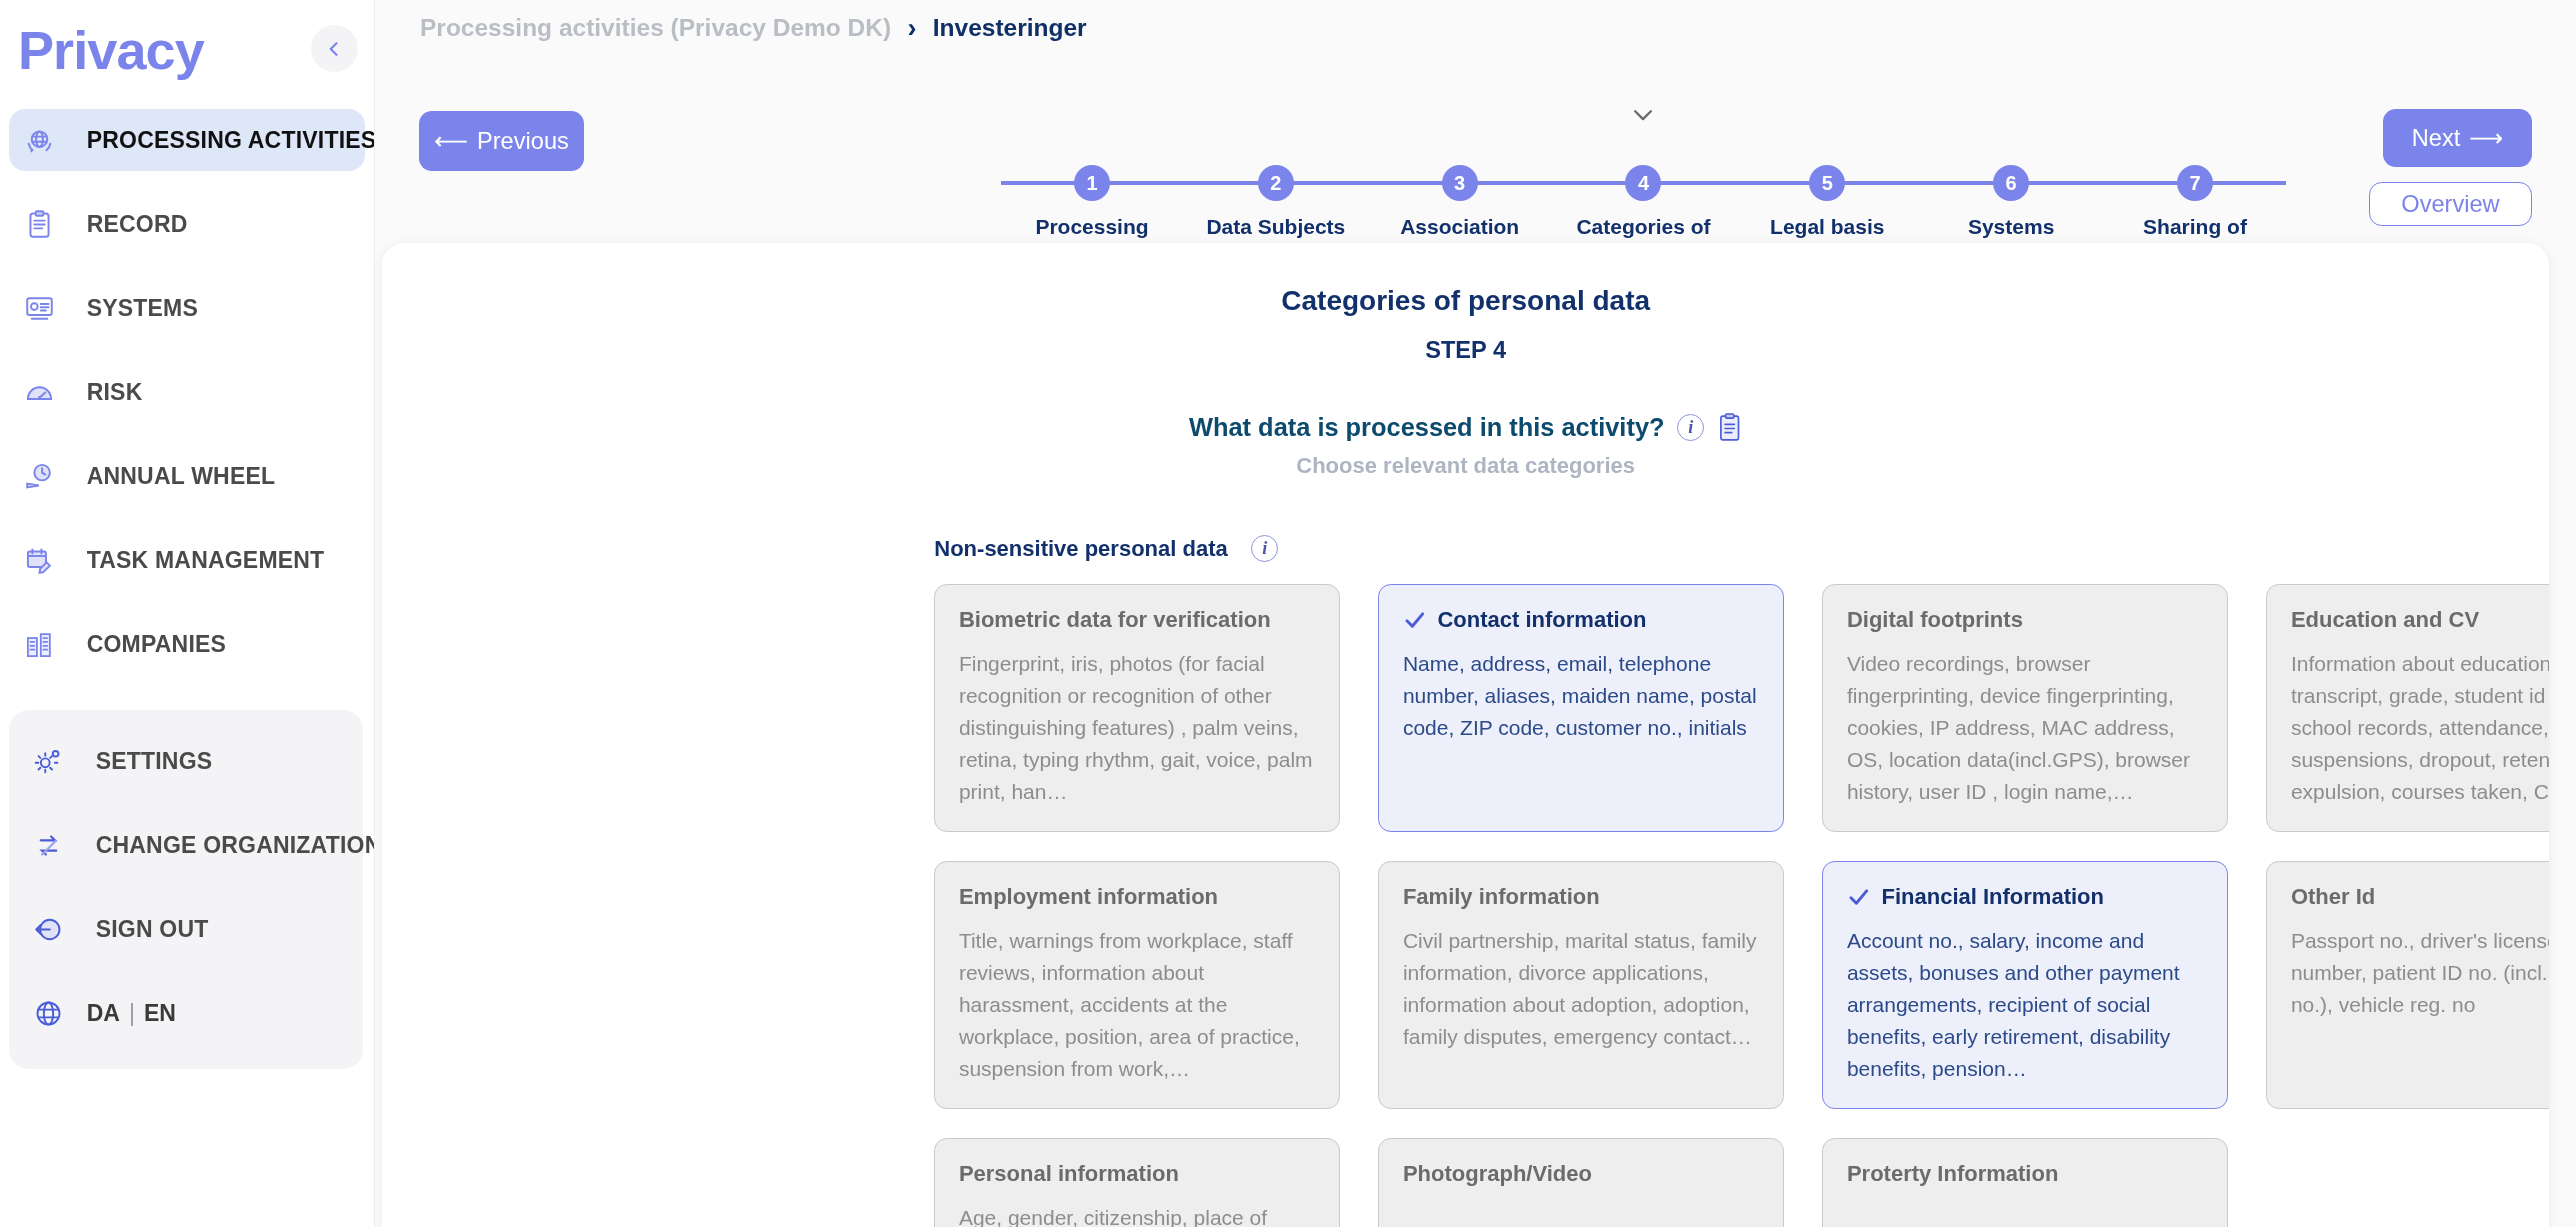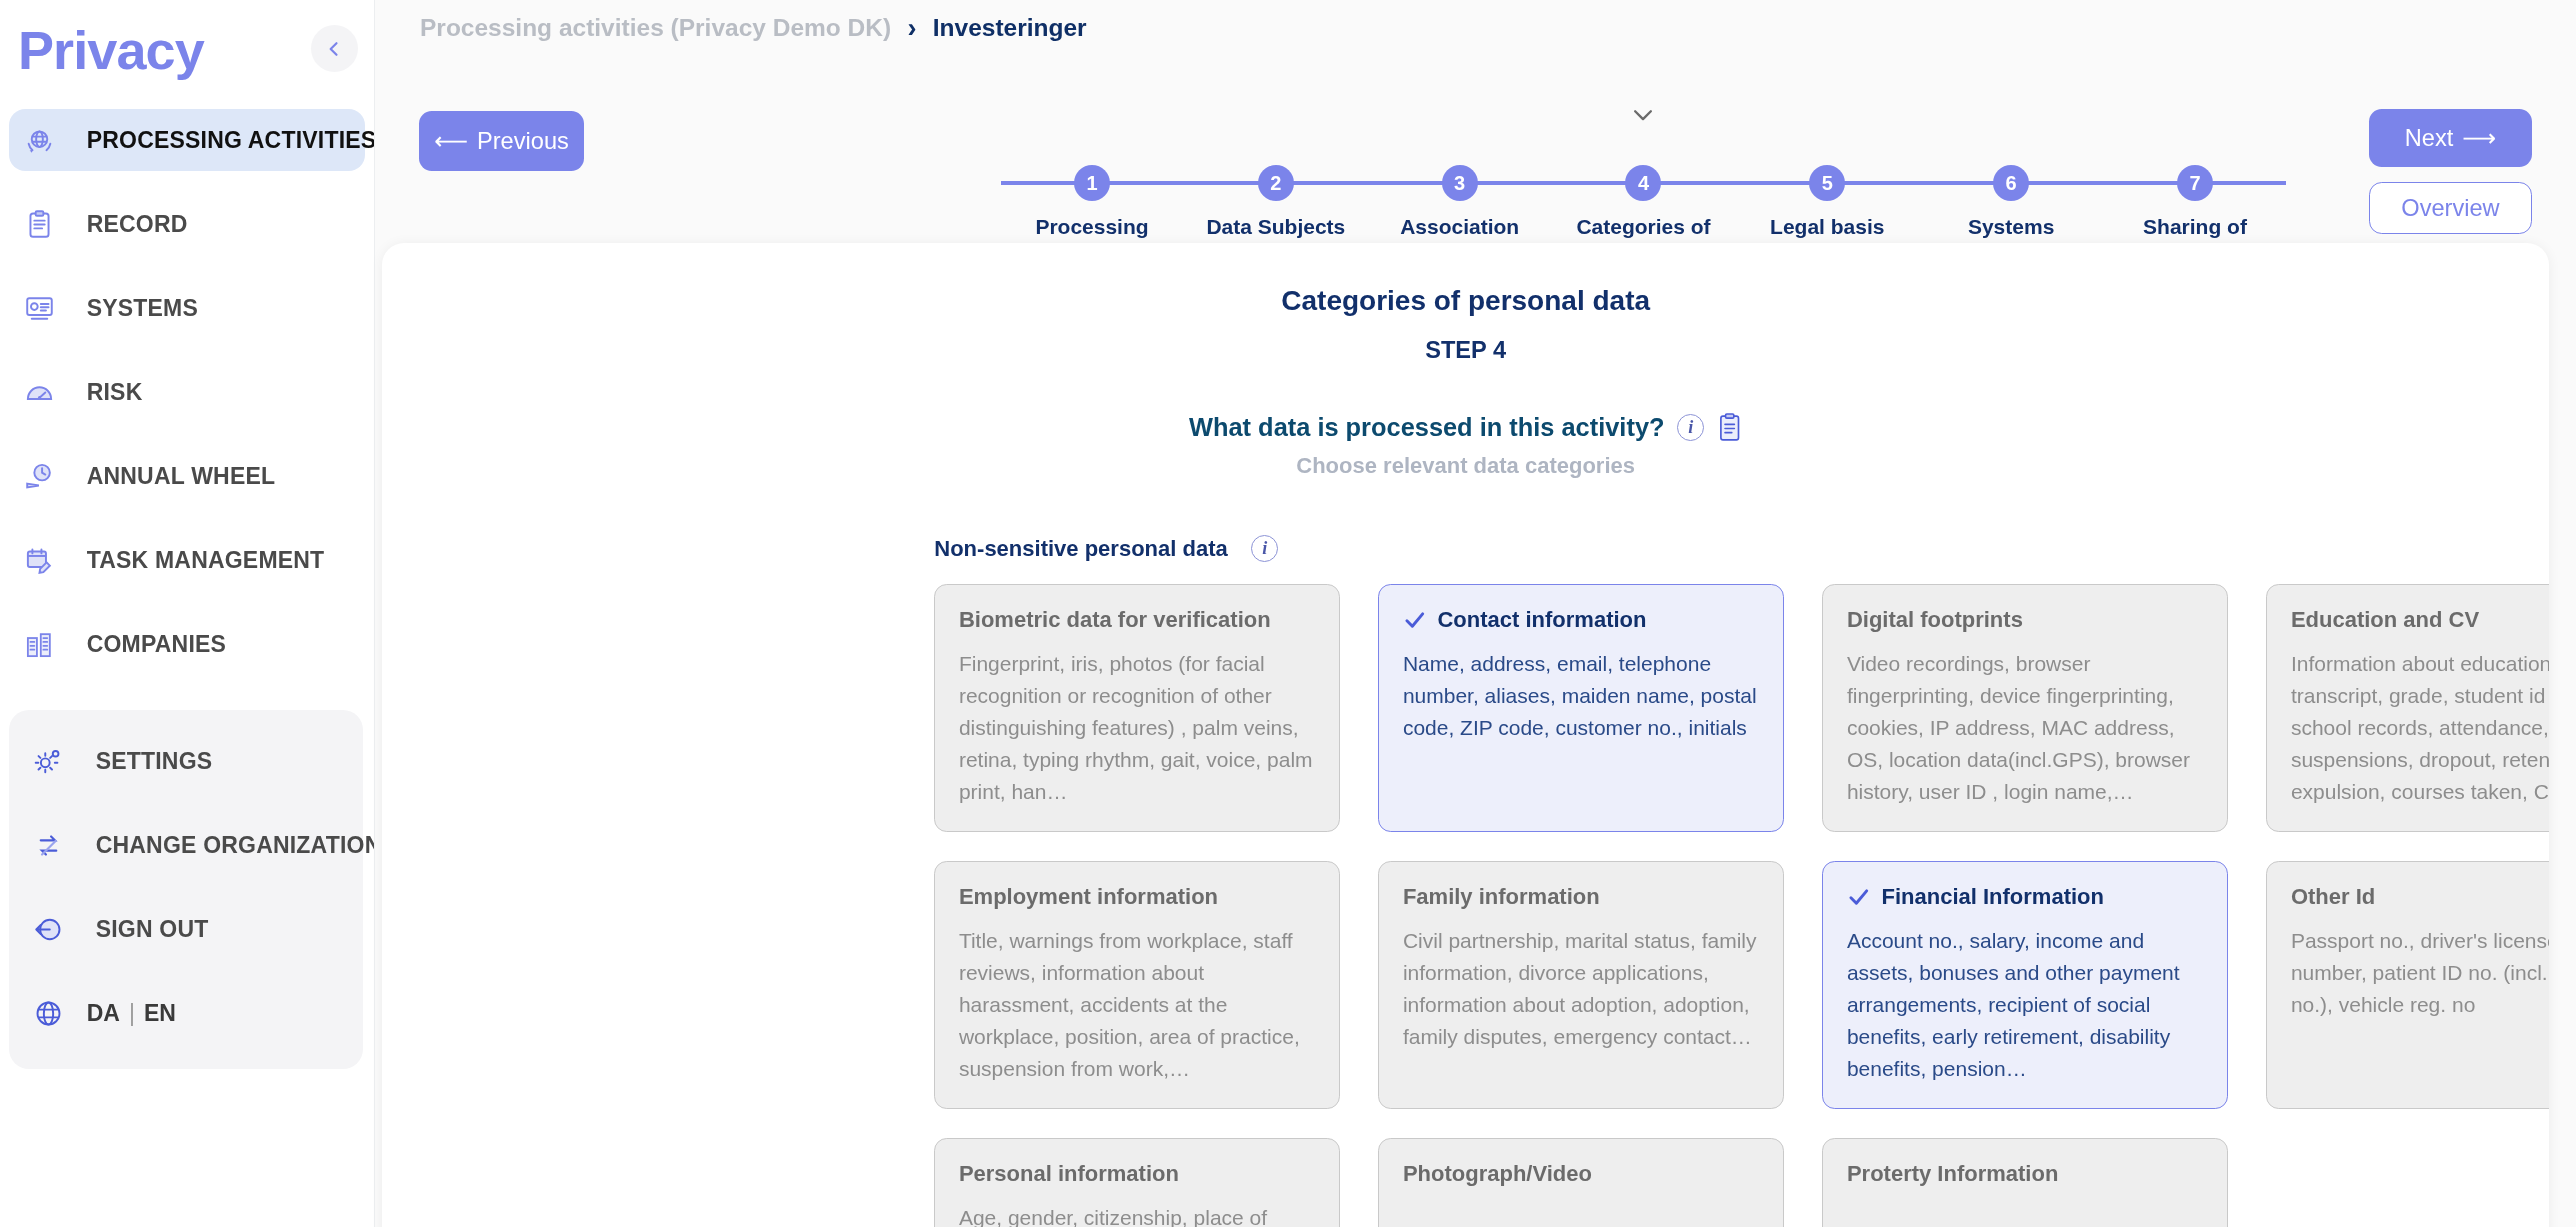--- a/index.html
+++ b/index.html
@@ -106,31 +106,31 @@
     width: 165px; height: 60px;
     background: #7b84ea; color: #fff;
     border: none; border-radius: 12.7px;
     font-size: 23.6px; font-family: "Liberation Sans", sans-serif;
     display: flex; align-items: center; justify-content: center; gap: 9px;
     cursor: pointer;
   }
   .btn-next {
     position: absolute;
     right: 44px; top: 45px;
-    width: 163px; height: 58px;
+    width: 149px; height: 58px;
     background: #7b84ea; color: #fff;
     border: none; border-radius: 12.7px;
     font-size: 23.6px; font-family: "Liberation Sans", sans-serif;
     display: flex; align-items: center; justify-content: center; gap: 9px;
     cursor: pointer;
   }
   .btn-overview {
     position: absolute;
     right: 44px; top: 118px;
-    width: 163px; height: 52px;
+    width: 163px; height: 44px;
     background: #ffffff; color: #7b84ea;
     border: 1.8px solid #7b84ea; border-radius: 12.7px;
     font-size: 23.6px; font-family: "Liberation Sans", sans-serif;
     display: flex; align-items: center; justify-content: center;
     cursor: pointer;
   }
 
   .stepper {
     position: absolute;
     left: 626px; right: 290px; top: 38px;

